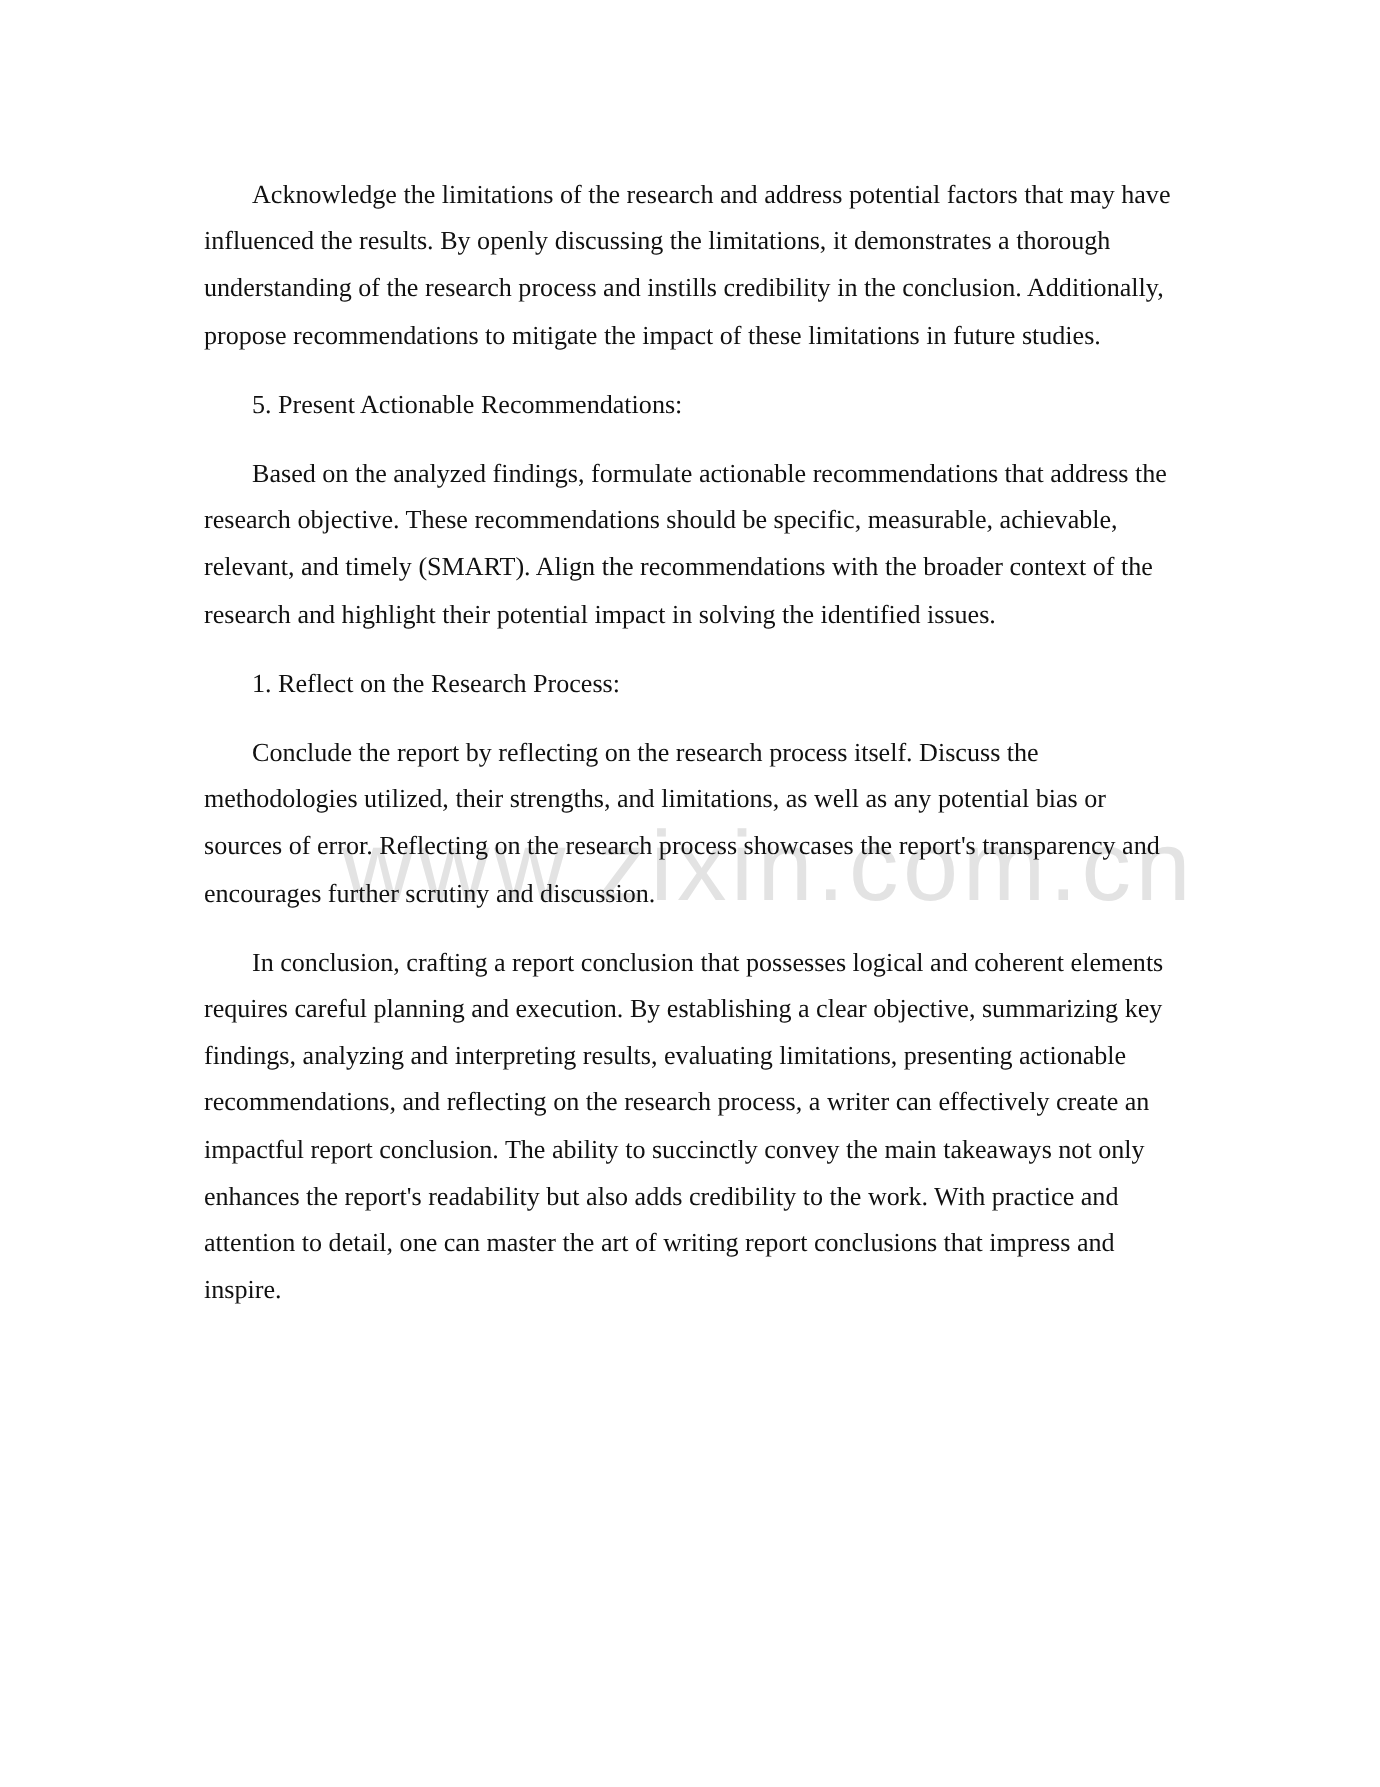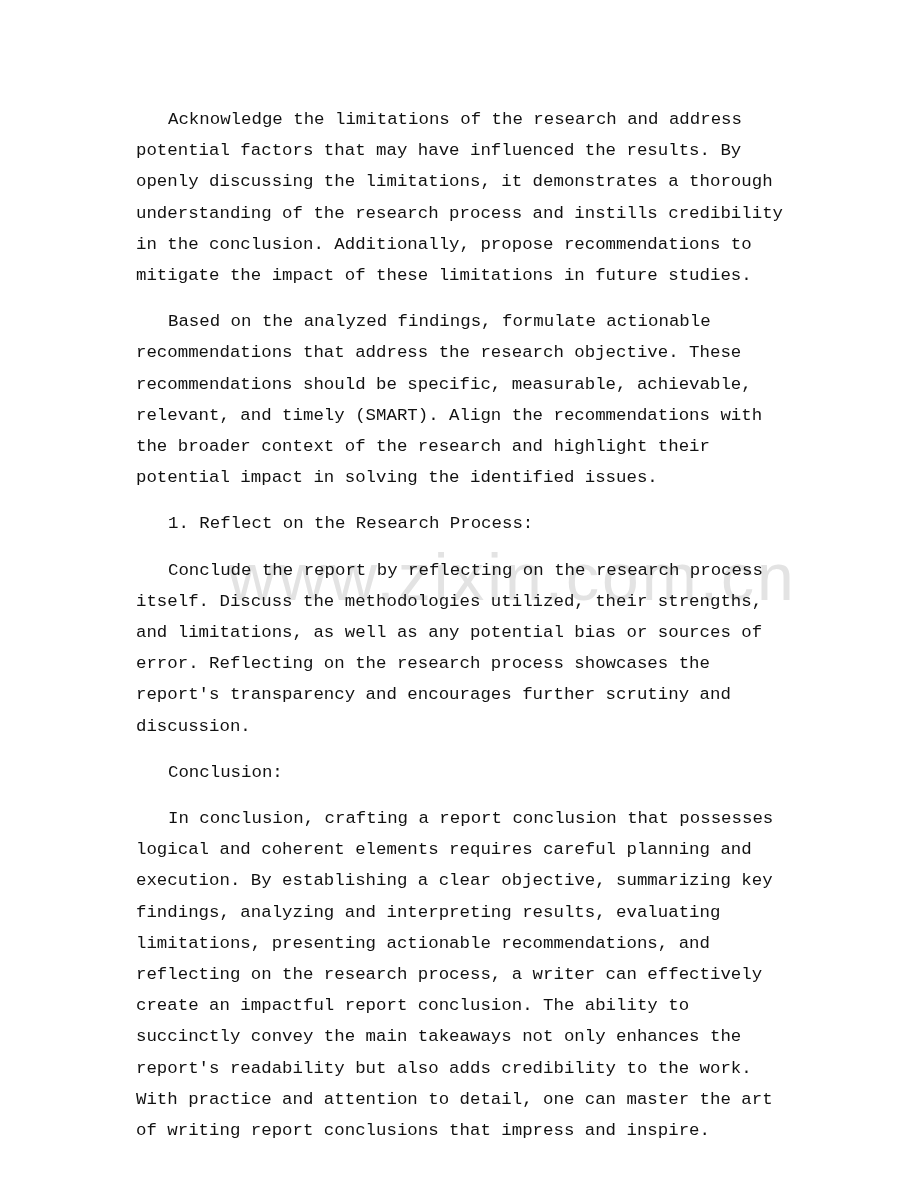--- a/index.html
+++ b/index.html
@@ -8,24 +8,23 @@
     position: absolute;
     left: 136px;
     top: 104px;
     width: 650px;
     font-family: "Liberation Serif", "DejaVu Serif", serif;
     font-size: 17.4px;
     line-height: 31.2px;
     color: #111111;
   }
   .para {
-    margin: 0 0 15px 0;
+    margin: 10px 0 15px 0;
     text-indent: 32px;
     text-align: left;
-    font-family: Liberation Mono, monospace;
   }
   .watermark {
     position: absolute;
     left: 228px;
     top: 544px;
     font-family: "Liberation Sans", "DejaVu Sans", sans-serif;
     font-size: 66px;
     line-height: 66px;
     letter-spacing: 3px;
     color: #e3e3e3;
@@ -35,18 +34,18 @@
   }
   .page { z-index: 1; }
 </style>
 </head>
 <body>
 
 <div class="watermark">www.zixin.com.cn</div>
 
 <div class="page">
   <p class="para">Acknowledge the limitations of the research and address potential factors that may have influenced the results. By openly discussing the limitations, it demonstrates a thorough understanding of the research process and instills credibility in the conclusion. Additionally, propose recommendations to mitigate the impact of these limitations in future studies.</p>
+  <p class="para">5. Present Actionable Recommendations:</p>
   <p class="para">Based on the analyzed findings, formulate actionable recommendations that address the research objective. These recommendations should be specific, measurable, achievable, relevant, and timely (SMART). Align the recommendations with the broader context of the research and highlight their potential impact in solving the identified issues.</p>
   <p class="para">1. Reflect on the Research Process:</p>
   <p class="para">Conclude the report by reflecting on the research process itself. Discuss the methodologies utilized, their strengths, and limitations, as well as any potential bias or sources of error. Reflecting on the research process showcases the report's transparency and encourages further scrutiny and discussion.</p>
-  <p class="para">Conclusion:</p>
   <p class="para">In conclusion, crafting a report conclusion that possesses logical and coherent elements requires careful planning and execution. By establishing a clear objective, summarizing key findings, analyzing and interpreting results, evaluating limitations, presenting actionable recommendations, and reflecting on the research process, a writer can effectively create an impactful report conclusion. The ability to succinctly convey the main takeaways not only enhances the report's readability but also adds credibility to the work. With practice and attention to detail, one can master the art of writing report conclusions that impress and inspire.</p>
 </div>
 
 </body></html>

